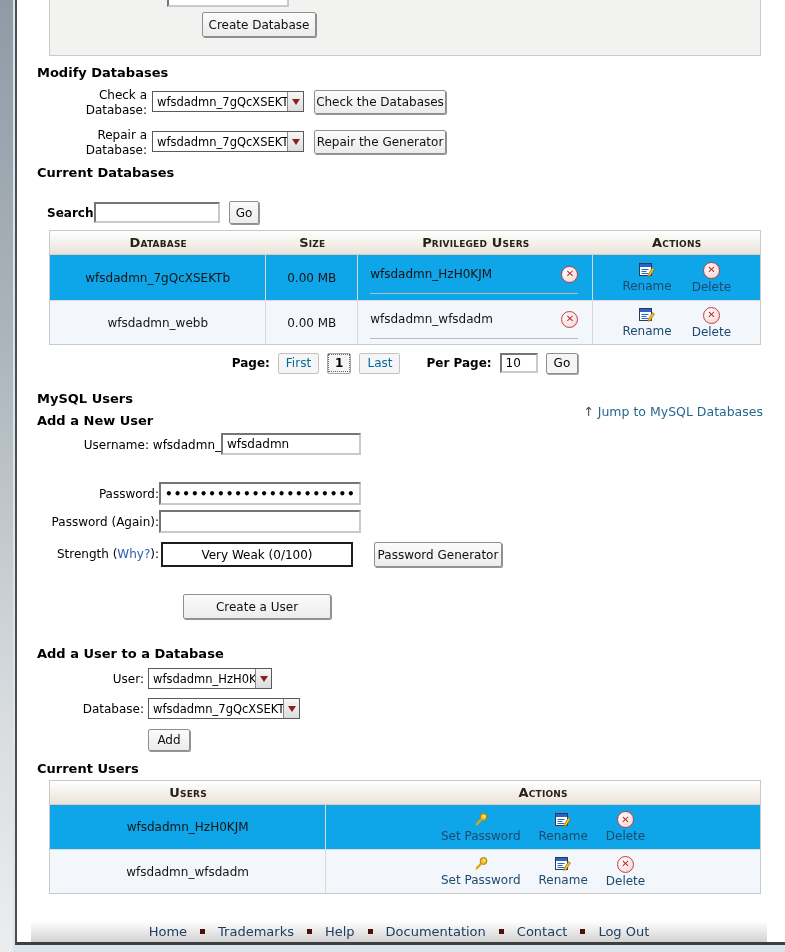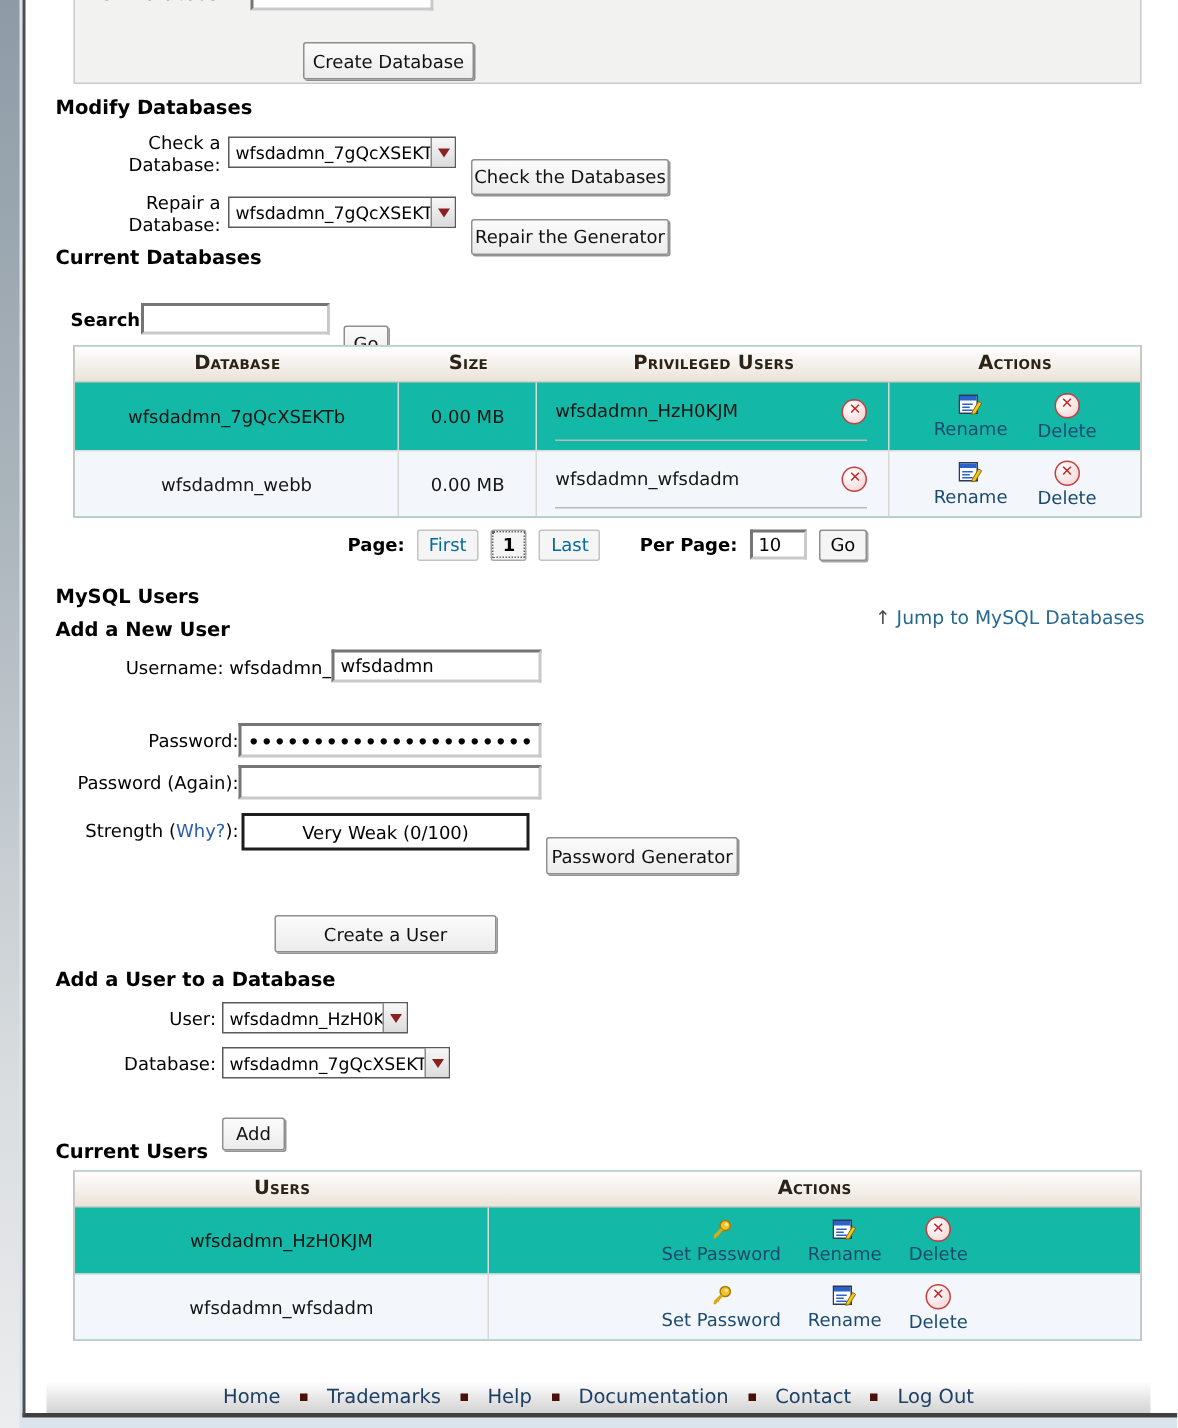--- a/index.html
+++ b/index.html
@@ -7,32 +7,32 @@
   body { font-family:"DejaVu Sans","Liberation Sans",sans-serif; font-size:12px; color:#000; }
   #page { position:relative; width:785px; height:952px; background:#d9e4ec; overflow:hidden; }
   #left-strip { position:absolute; left:0; top:0; width:13px; height:952px;
     background:linear-gradient(#8e9ba6,#aab4bb 35%,#d8dcdf 75%,#ecedee); }
   #content { position:absolute; left:15px; top:0; width:770px; height:945px; background:#ffffff;
     border-left:2px solid #4e4e4e; border-bottom:3px solid #3f3f3f; }
   .abs { position:absolute; }
   .heading { position:absolute; font-weight:bold; font-size:13px; color:#000; }
   .btn { display:flex; align-items:center; justify-content:center; position:absolute;
     background:linear-gradient(#fbfbfb,#ececec); border:1px solid #8f8f8f; border-radius:2px;
-    box-shadow:1px 1px 0 rgba(60,60,60,.55); font-size:12px; color:#111; cursor:pointer;margin-top:16px; }
+    box-shadow:1px 1px 0 rgba(60,60,60,.55); font-size:12px; color:#111; cursor:pointer; }
   .inp { position:absolute; border:2px inset #c9c9c9; background:#fff; font-family:inherit;
     font-size:12px; padding:1px 4px; }
   .sel { position:absolute; display:flex; align-items:center; background:#fff;
     border:1px solid #5a5a5a; height:21px; cursor:pointer; }
   .sel .sel-text { flex:1; padding:0 4px; font-size:11.5px; white-space:nowrap; overflow:hidden; }
   .sel .sel-arrow { width:16px; align-self:stretch; display:flex; align-items:center; justify-content:center;
     background:linear-gradient(#f7f7f7,#dcdcdc); border-left:1px solid #8a8a8a; }
   .sel .tri { width:0; height:0; border-left:4px solid transparent; border-right:4px solid transparent;
     border-top:6px solid #8b2020; }
   .rlabel { position:absolute; text-align:right; color:#000; }
-  .table { position:absolute; left:32px; width:712px; border:1px solid #c9c9c9; background:#14b8a6; }
+  .table { position:absolute; left:32px; width:712px; border:1px solid #c9c9c9; background:#0ea5e9; }
   .thead { display:flex; height:24px; background:linear-gradient(#ffffff,#eae3d9);
     border-bottom:1px solid #d6cec2; }
   .th { display:flex; align-items:center; justify-content:center; font-weight:bold;
     font-variant:small-caps; font-size:13px; color:#2b2317; letter-spacing:.2px; }
   .trow { display:flex; border-top:1px solid #dcdcdc; }
   .trow.alt { background:#f3f7fb; }
   .td { display:flex; align-items:center; justify-content:center; font-size:12px; color:#151515; }
   .vline { border-right:1px solid #d8d8d8; }
   .priv-inner { flex:1; display:flex; align-items:center; justify-content:space-between;
     margin:4px 14px 0 12px; padding-bottom:10px; border-bottom:1px solid #b9b9b9; }
@@ -200,21 +200,21 @@
     <div class="rlabel" style="left:20px; top:487px; width:122px;">Password:</div>
     <input class="inp bold" style="left: 142px; top: 482px; width: 202px; height: 23px; letter-spacing: 1px;" value="••••••••••••••••••••••">
 
     <div class="rlabel" style="left:20px; top:515px; width:122px;">Password (Again):</div>
     <input class="inp" style="left: 142px; top: 510px; width: 202px; height: 23px;" value="">
 
     <div class="rlabel" style="left:20px; top:547px; width:122px;">
       <span>Strength (</span><span class="bluelink">Why?</span><span>):</span>
     </div>
     <div class="meter" style="left:144px; top:542px; width:192px; height:25px;">Very Weak (0/100)</div>
-    <div class="btn" style="left:347px; top:542px; width:128px; height:25px;">Password Generator</div>
+    <div class="btn" style="left:357px; top:542px; width:128px; height:25px;">Password Generator</div>
 
     <div class="btn" style="left:166px; top:594px; width:148px; height:25px;">Create a User</div>
 
     <div class="heading" style="left:20px; top:646px;">Add a User to a Database</div>
 
     <div class="rlabel" style="left:20px; top:672px; width:107px;">User:</div>
     <div class="sel" style="left:131px; top:668px; width:124px;">
       <span class="sel-text">wfsdadmn_HzH0KJM</span>
       <span class="sel-arrow">
           <span class="tri"></span>

